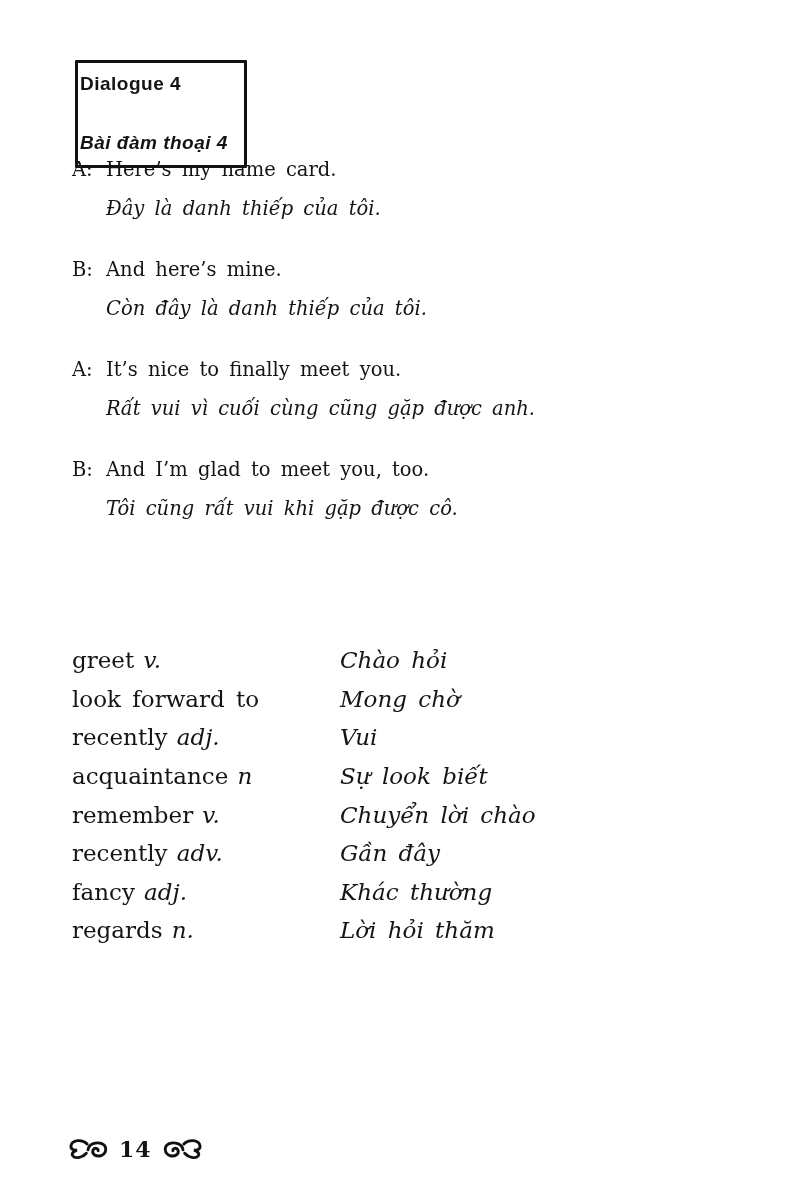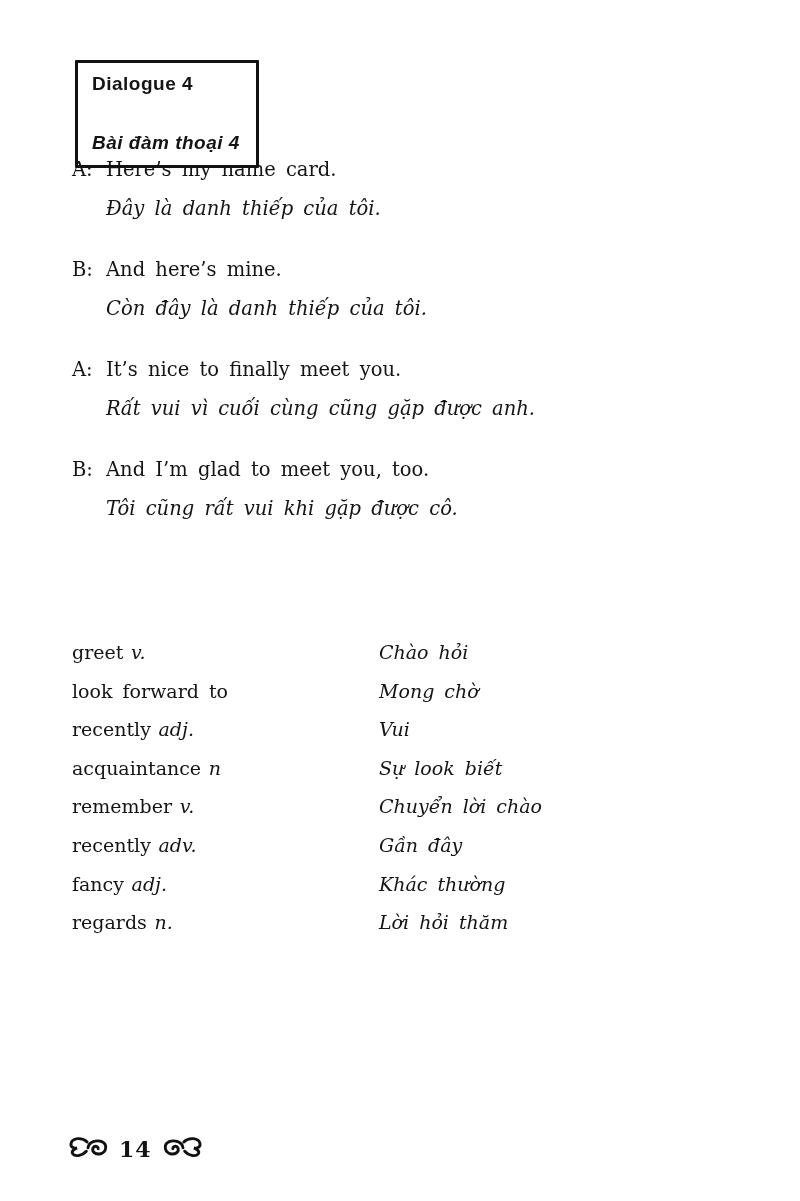--- a/index.html
+++ b/index.html
@@ -14,21 +14,21 @@
     overflow: hidden;
   }
 
   
   .dialogue-box {
     position: absolute;
     left: 75px;
     top: 60px;
     border: 3px solid #111;
     border-radius: 1px;
-    padding: 7px 16px 9px 14px;
+    padding: 7px 16px 9px 2px;
     font-family: "Liberation Sans", sans-serif;
     font-weight: bold;
     font-size: 19px;
     line-height: 27px;
     letter-spacing: 0.5px;
   }
   .dialogue-box .subtitle { font-style: italic; margin-top: 32px; }
 
   
   .dialogue { position: absolute; left: 72px; top: 150px; width: 640px; }
@@ -44,32 +44,32 @@
     left: 72px;
     top: 598px;
     font-size: 20.5px;
     font-weight: bold;
     word-spacing: 3px;
     white-space: nowrap;
   }
   .vocab-heading .vi { font-style: italic; margin-left: 0.35em; }
 
   .vocab-list { position: absolute; left: 72px; top: 641px; width: 640px; }
-  .vocab-row { display: flex; height: 38.6px; align-items: flex-start; font-size: 19px; word-spacing: 4px; gap: 39px; }
+  .vocab-row { display: flex; height: 38.6px; align-items: center; font-size: 23px; word-spacing: 4px; }
   .vocab-term { flex: 0 0 268px; }
   .vocab-pos { font-style: italic; margin-left: 0.4em; }
   .vocab-viet { font-style: italic; }
 
   
   .footer {
     position: absolute;
     left: 66px;
     top: 1136px;
     display: flex;
-    align-items: flex-start;
+    align-items: center;
     gap: 9px;
   }
   .page-number {
     font-family: "DejaVu Serif", serif;
     font-weight: bold;
     font-size: 22px;
     letter-spacing: 1px;
   }
   .ornament svg { display: block; }
   .ornament.right svg { transform: scaleX(-1); }

